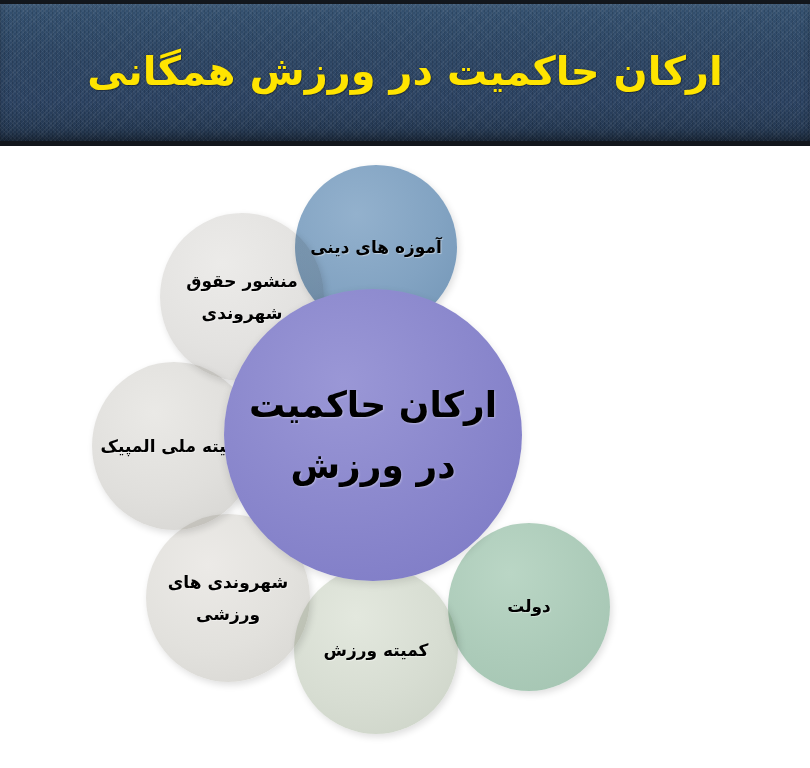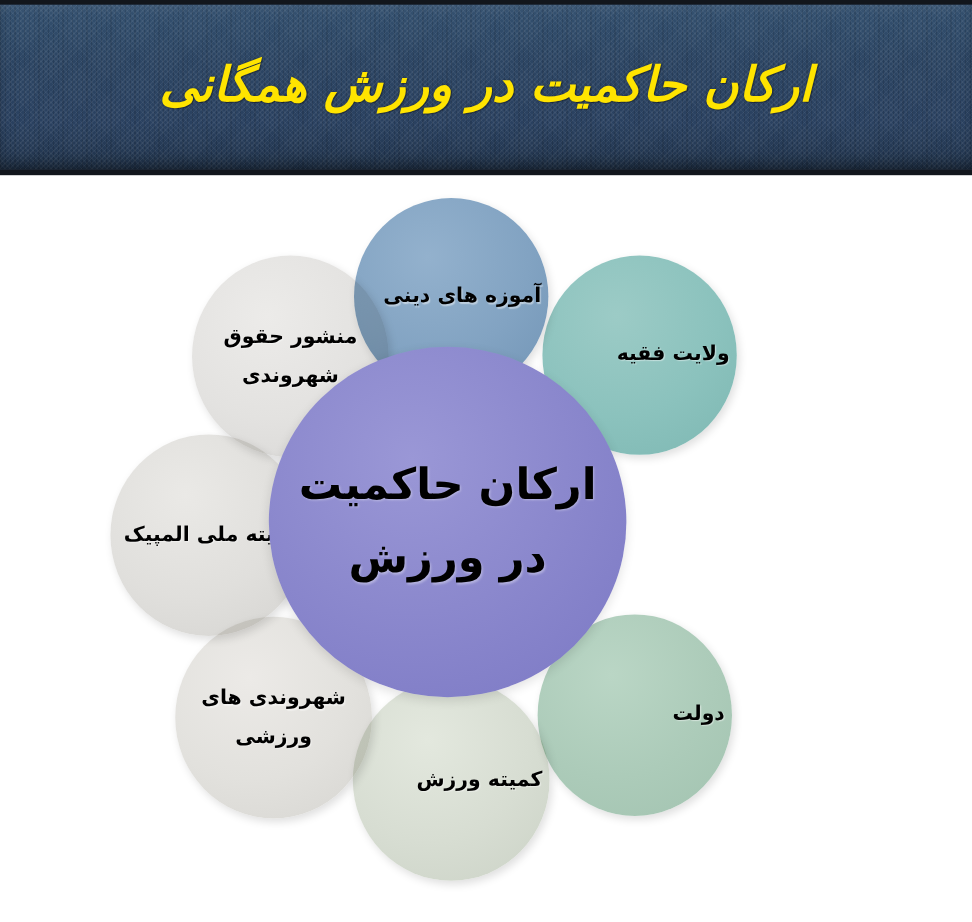--- a/index.html
+++ b/index.html
@@ -17,21 +17,20 @@
   }
 
   
   #banner {
     position: absolute;
     left: 0;
     top: 0;
     width: 810px;
     height: 166px;
     background: #12161c;
-    font-style: italic;
   }
   #banner-texture {
     position: absolute;
     left: 0;
     top: 4px;
     width: 810px;
     height: 137px;
     background-color: #2e4765;
     background-image:
       repeating-linear-gradient(135deg, rgba(255,255,255,0.055) 0 1px, rgba(0,0,0,0) 1px 3px),
@@ -70,20 +69,21 @@
     width: 810px;
     height: 622px;
     background: #ffffff;
   }
 
   .bubble {
     position: absolute;
     border-radius: 50%;
     display: flex;
     align-items: center;
+    justify-content: center;
     text-align: center;
     color: #000000;
     direction: rtl;
     line-height: 1.45;
     box-sizing: border-box;
   }
   .bubble .txt {
     position: relative;
     z-index: 3;
     font-weight: bold;
@@ -113,21 +113,21 @@
   }
   #hub .txt { line-height: 1.7; text-shadow: 1px 1px 2px rgba(255,255,255,0.35); }
 
   
   #p-religious  { left: 295px; top:  19px; width: 162px; height: 164px;
                   background: radial-gradient(circle at 38% 30%, #93b1cd 0%, #82a3c2 55%, #7194b5 100%); }
   #p-velayat    { left: 452px; top:  67px; width: 162px; height: 166px;
                   background: radial-gradient(circle at 38% 30%, #9ccbc6 0%, #8bc2bd 55%, #7db7b2 100%); }
   #p-legislative{ left: 498px; top: 215px; width: 162px; height: 168px;
                   background: radial-gradient(circle at 38% 30%, #b6d6c5 0%, #a8cdb8 55%, #9dc4ae 100%); }
-  #p-government { left: 448px; top: 366px; width: 162px; height: 168px;
+  #p-government { left: 448px; top: 377px; width: 162px; height: 168px;
                   background: radial-gradient(circle at 38% 30%, #bad6c5 0%, #accbb9 55%, #a2c3b0 100%); }
   #p-ministry   { left: 294px; top: 420px; width: 164px; height: 168px;
                   background: radial-gradient(circle at 38% 30%, #e3e8de 0%, #d7ddd2 55%, #cbd2c6 100%); }
   #p-federation { left: 146px; top: 368px; width: 164px; height: 168px;
                   background: radial-gradient(circle at 38% 30%, #eceae7 0%, #e2e1dd 55%, #d6d5d1 100%); }
   #p-olympic    { left:  92px; top: 216px; width: 164px; height: 168px;
                   background: radial-gradient(circle at 38% 30%, #eae9e6 0%, #e0dfdc 55%, #d4d3d0 100%); }
   #p-charter    { left: 160px; top:  67px; width: 164px; height: 168px;
                   background: radial-gradient(circle at 38% 30%, #ecebe9 0%, #e3e2e0 55%, #d7d6d4 100%); }
 
@@ -149,23 +149,20 @@
   <div id="diagram">
 
     <div class="bubble petal" id="p-charter">
       <span class="txt">منشور حقوق شهروندی</span>
     </div>
 
     <div class="bubble petal" id="p-religious">
       <span class="txt">آموزه های دینی</span>
     </div>
 
-    <div class="bubble petal" id="p-velayat">
-      <span class="txt">ولایت فقیه</span>
-    </div>
 
 
     <div class="bubble petal" id="p-government">
       <span class="txt">دولت</span>
     </div>
 
     <div class="bubble petal" id="p-ministry">
       <span class="txt">کمیته ورزش</span>
     </div>
 

